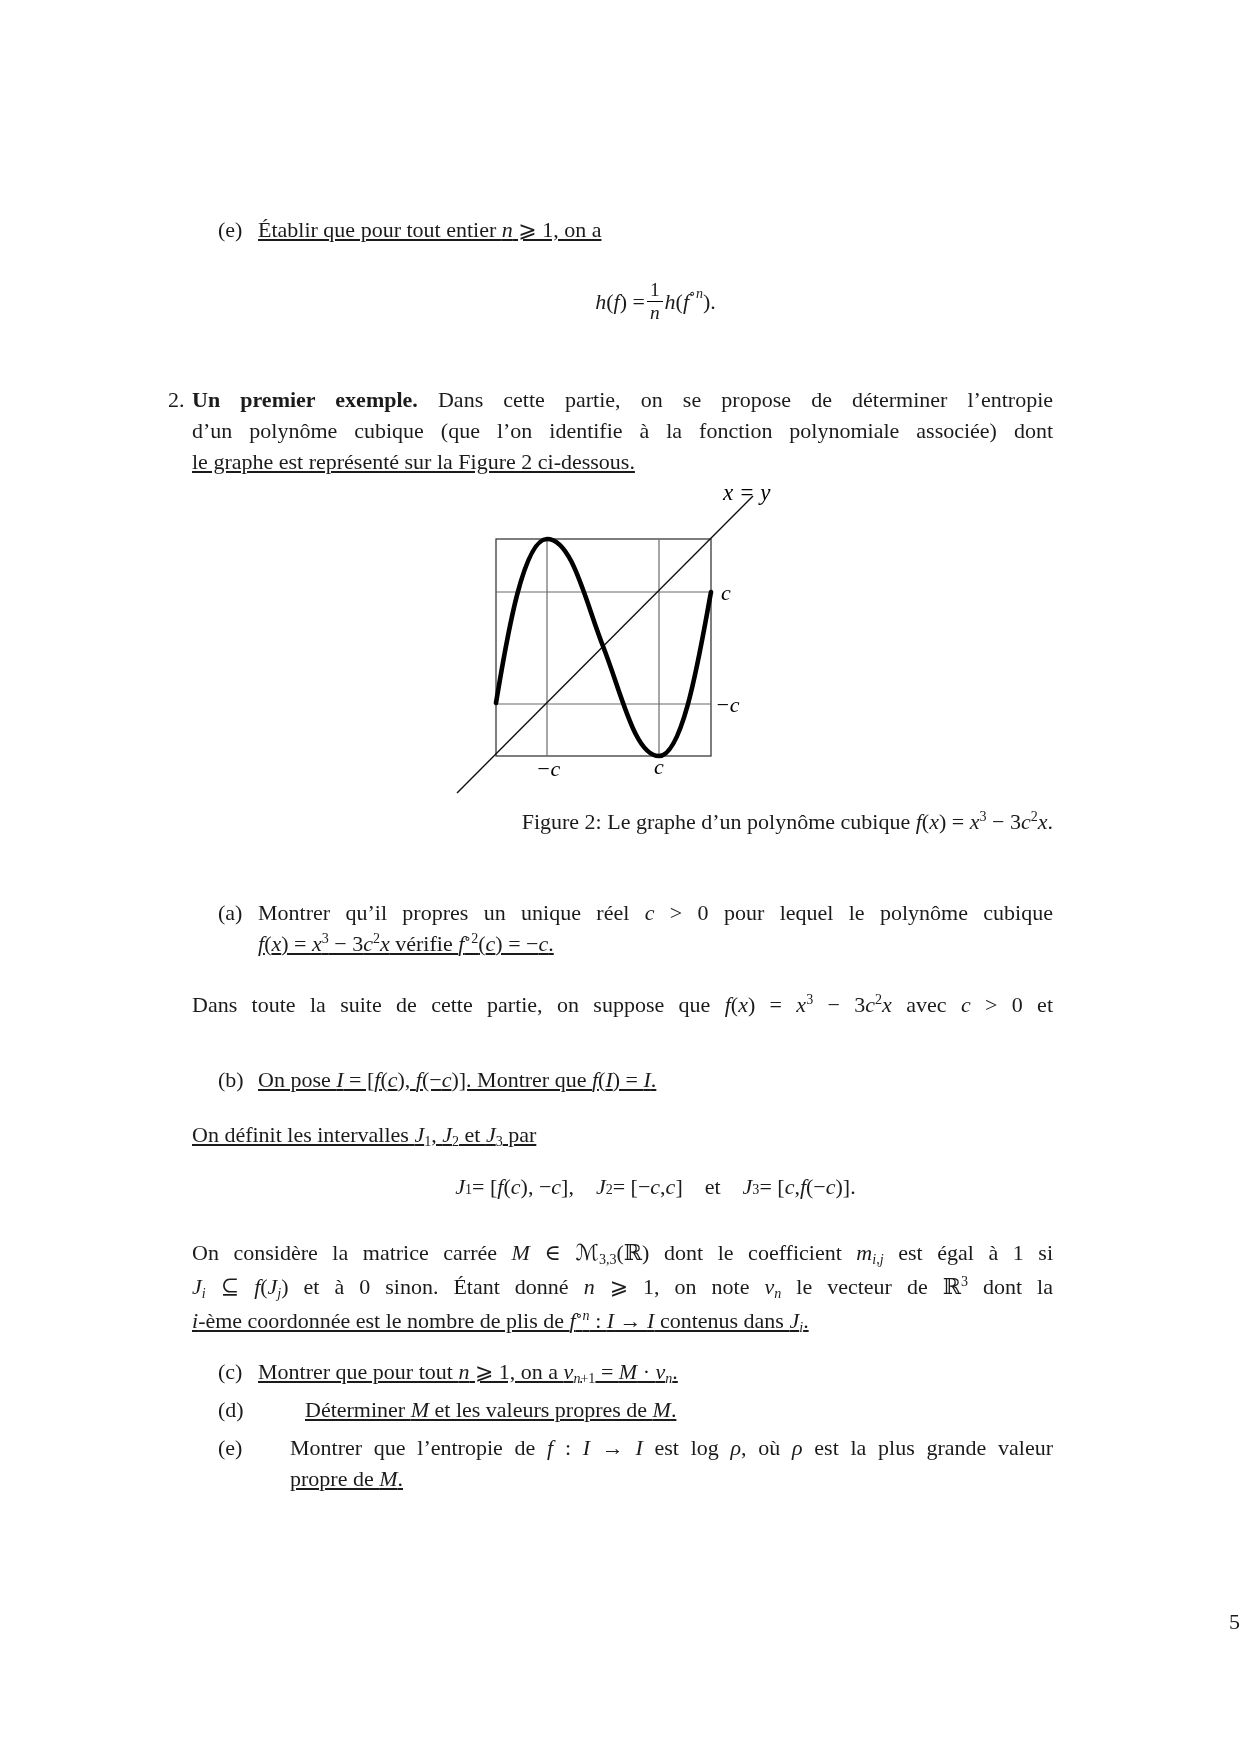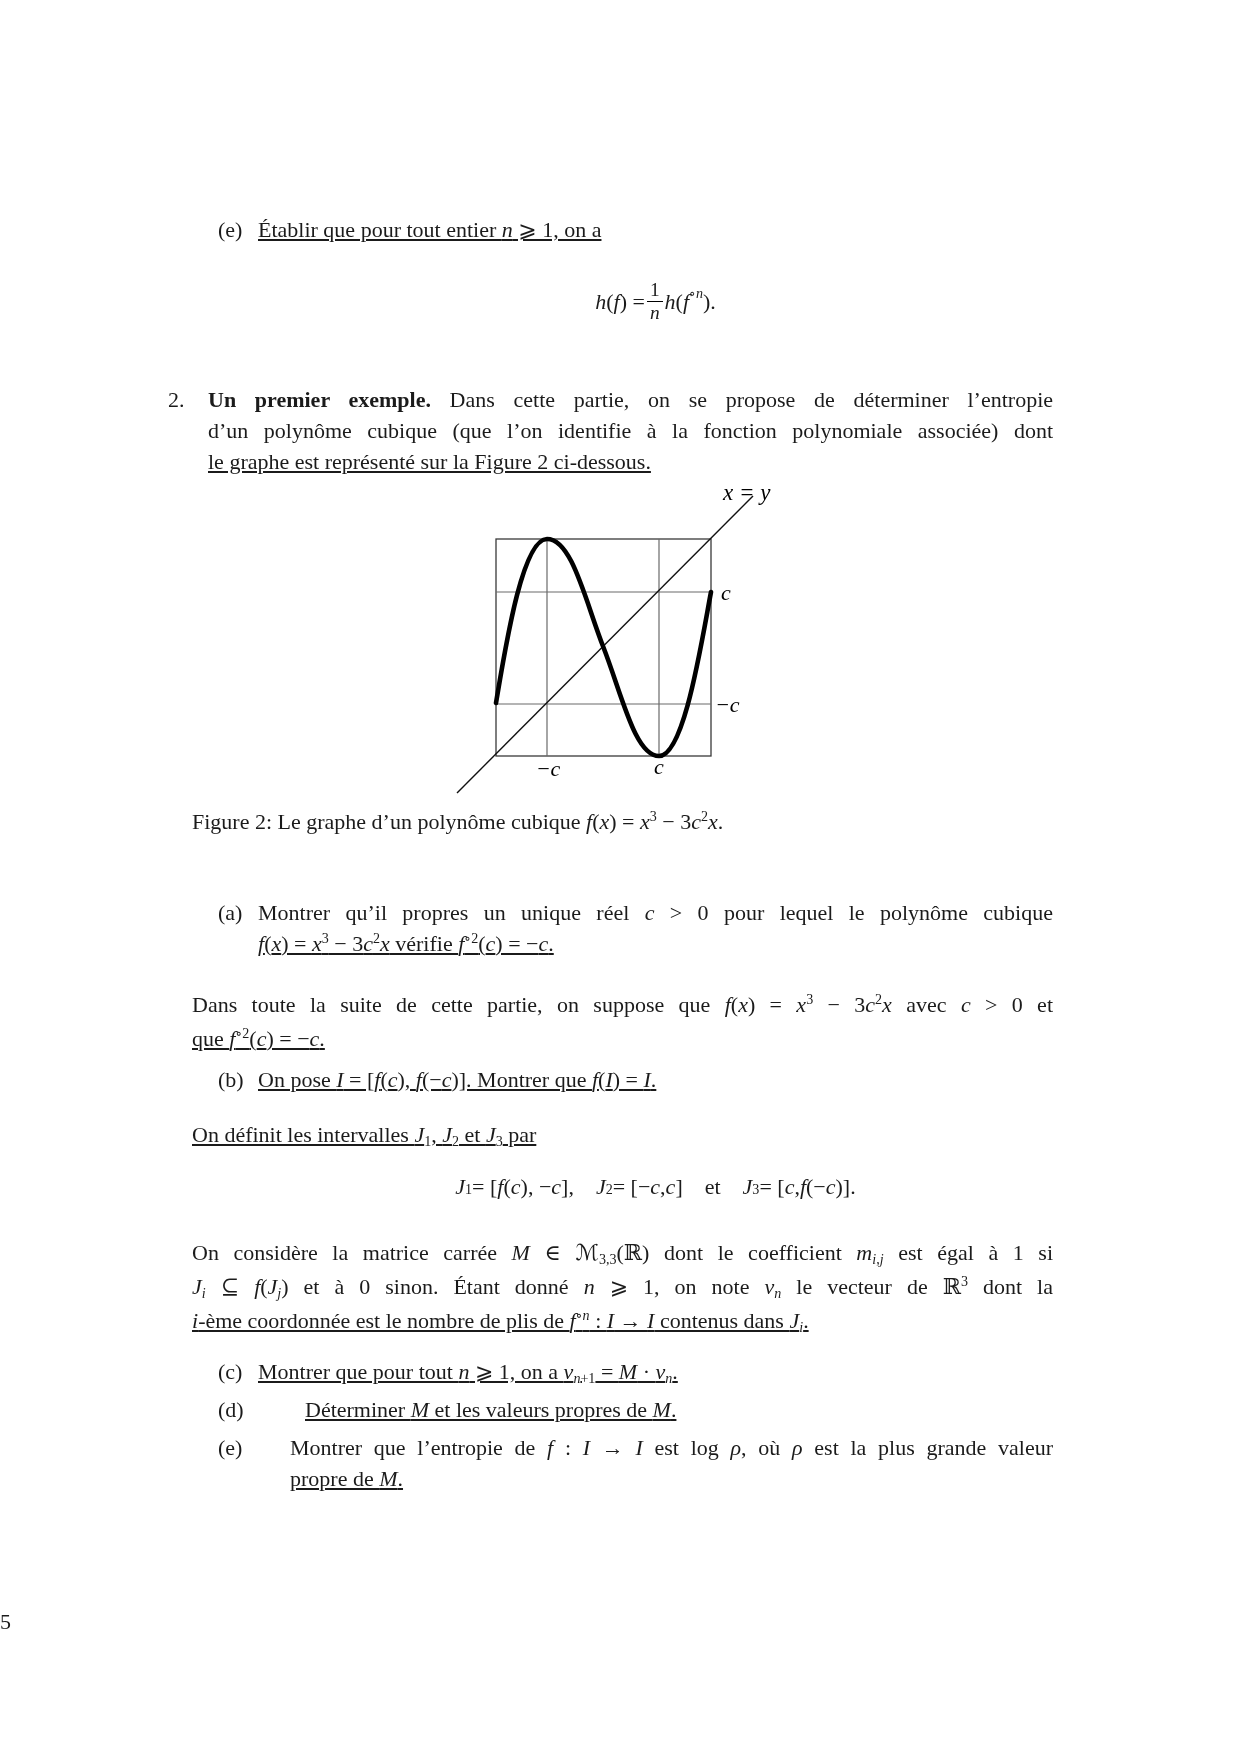--- a/index.html
+++ b/index.html
@@ -16,21 +16,21 @@
   .line.last{text-align-last:left;text-decoration:underline;}
   .item{display:flex;}
   .ilabel{flex:0 0 40px;}
   .itext{flex:1 1 auto;}
   .sup{font-size:64%;position:relative;top:-0.55em;}
   .sub{font-size:64%;position:relative;top:0.28em;}
   .frac{display:inline-flex;flex-direction:column;align-items:center;vertical-align:-1.05em;margin:0 2px;line-height:1.02;}
   .fnum{font-size:88%;padding:0 3px 1px 3px;border-bottom:1.5px solid #000;}
   .fden{font-size:88%;padding:1px 3px 0 3px;}
   .ctr{display:flex;justify-content:center;align-items:center;}
-  .center{text-align:left;}
+  .center{text-align:right;}
   svg text{font-family:"Liberation Serif","DejaVu Serif","DejaVu Sans",serif;}
 </style>
 </head>
 <body>
 
 <div class="page">
 
   <div class="abs item" style="left:218px;top:214px;width:835px;">
     <span class="ilabel">(e)</span>
     <div class="itext" style="width:795px;">
@@ -49,21 +49,21 @@
       </span>
       <em>h</em>
       <span>(</span>
       <em>f</em>
       <span class="sup"><span>∘</span><em>n</em></span>
       <span>).</span>
     </div>
 
   <div class="abs item" style="left:168px;top:384px;width:885px;">
     <span class="ilabel" style="flex-basis:24px;">2.</span>
-    <div class="itext" style="width:861px;margin-left:16px;">
+    <div class="itext" style="width:861px;">
       <div class="line jl"><b>Un premier exemple.</b><span> Dans cette partie, on se propose de déterminer l’entropie</span></div>
       <div class="line jl"><span>d’un polynôme cubique (que l’on identifie à la fonction polynomiale associée) dont</span></div>
       <div class="line last"><span>le graphe est représenté sur la Figure 2 ci-dessous.</span></div>
     </div>
   </div>
 
   <svg class="abs" style="left:425px;top:462px;" width="400" height="340" viewBox="0 0 400 340">
 
     <rect x="71" y="77" width="215" height="217" fill="none" stroke="#3a3a3a" stroke-width="1.3"></rect>
 
@@ -88,21 +88,20 @@
   <div class="abs item" style="left:218px;top:897px;width:835px;">
     <span class="ilabel">(a)</span>
     <div class="itext" style="width:795px;">
       <div class="line jl"><span>Montrer qu’il propres un unique réel </span><em>c</em><span> &gt; 0 pour lequel le polynôme cubique</span></div>
       <div class="line last"><em>f</em><span>(</span><em>x</em><span>) = </span><em>x</em><span class="sup"><span>3</span></span><span> − 3</span><em>c</em><span class="sup"><span>2</span></span><em>x</em><span> vérifie </span><em>f</em><span class="sup"><span>∘2</span></span><span>(</span><em>c</em><span>) = −</span><em>c</em><span>.</span></div>
     </div>
   </div>
 
   <div class="abs" style="left:192px;top:989px;width:861px;">
     <div class="line jl"><span>Dans toute la suite de cette partie, on suppose que </span><em>f</em><span>(</span><em>x</em><span>) = </span><em>x</em><span class="sup"><span>3</span></span><span> − 3</span><em>c</em><span class="sup"><span>2</span></span><em>x</em><span> avec </span><em>c</em><span> &gt; 0 et</span></div>
-    <div class="line last"><span>que </span><em>f</em><span class="sup"><span>∘2</span></span><span>(</span><em>c</em><span>) = −</span><em>c</em><span>.</span></div>
   </div>
 
   <div class="abs item" style="left:218px;top:1064px;width:835px;">
     <span class="ilabel">(b)</span>
     <div class="itext" style="width:795px;">
       <div class="line last"><span>On pose </span><em>I</em><span> = [</span><em>f</em><span>(</span><em>c</em><span>), </span><em>f</em><span>(−</span><em>c</em><span>)]. Montrer que </span><em>f</em><span>(</span><em>I</em><span>) = </span><em>I</em><span>.</span></div>
     </div>
   </div>
 
   <div class="abs" style="left:192px;top:1119px;width:861px;">

